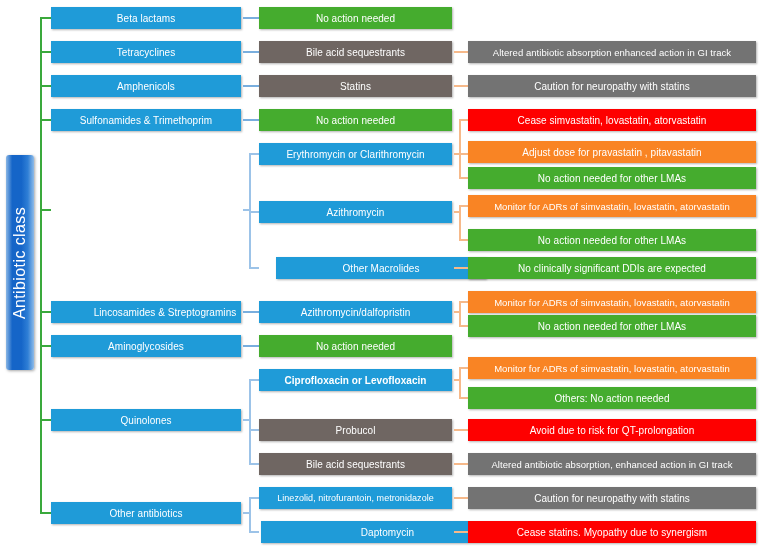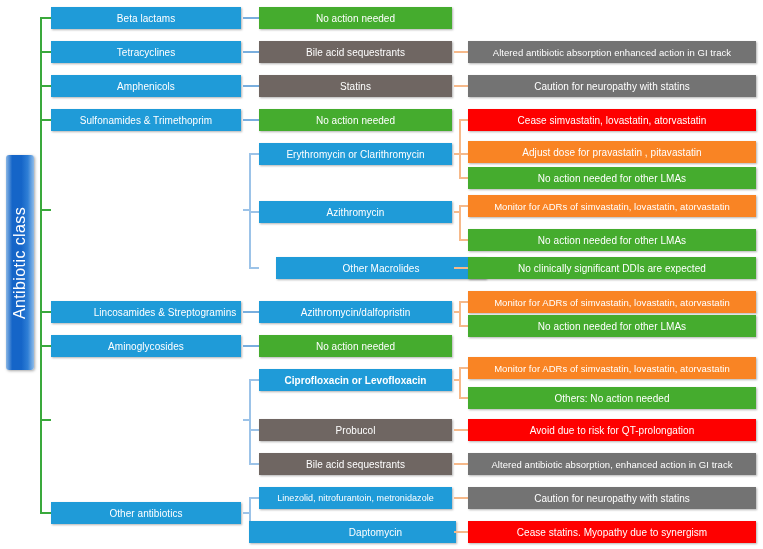--- a/index.html
+++ b/index.html
@@ -104,20 +104,23 @@
   </div>
   <div class="box c-blue" style="left:51px; top:109px; width:190px; height:22px;">
     <span>Sulfonamides &amp; Trimethoprim</span>
   </div>
   <div class="box c-blue" style="left:51px; top:301px; width:190px; height:22px;padding-left:40px;">
     <span>Lincosamides &amp; Streptogramins</span>
   </div>
   <div class="box c-blue" style="left:51px; top:335px; width:190px; height:22px;">
     <span>Aminoglycosides</span>
   </div>
+  <div class="box c-blue" style="left:51px; top:409px; width:190px; height:22px;">
+    <span>Quinolones</span>
+  </div>
   <div class="box c-blue" style="left:51px; top:502px; width:190px; height:22px;">
     <span>Other antibiotics</span>
   </div>
 
   <div class="ln ln-bluemid" style="left:243px; top:17px; width:16px; height:2px;"></div>
   <div class="ln ln-bluemid" style="left:243px; top:51px; width:16px; height:2px;"></div>
   <div class="ln ln-bluemid" style="left:243px; top:85px; width:16px; height:2px;"></div>
   <div class="ln ln-bluemid" style="left:243px; top:119px; width:16px; height:2px;"></div>
   <div class="ln ln-bluemid" style="left:243px; top:311px; width:16px; height:2px;"></div>
   <div class="ln ln-bluemid" style="left:243px; top:345px; width:16px; height:2px;"></div>
@@ -171,21 +174,21 @@
   </div>
   <div class="box c-gray" style="left:259px; top:419px; width:193px; height:22px;">
     <span>Probucol</span>
   </div>
   <div class="box c-gray" style="left:259px; top:453px; width:193px; height:22px;">
     <span>Bile acid sequestrants</span>
   </div>
   <div class="box c-blue" style="left:259px; top:487px; width:193px; height:22px; font-size:9px;">
     <span>Linezolid, nitrofurantoin, metronidazole</span>
   </div>
-  <div class="box c-blue" style="left:249px; top:521px; width:207px; height:22px;padding-left:48px;">
+  <div class="box c-blue" style="left:261px; top:521px; width:207px; height:22px;padding-left:48px;">
     <span>Daptomycin</span>
   </div>
 
   <div class="ln ln-orange" style="left:454px; top:51px; width:14px; height:2px;"></div>
   <div class="ln ln-orange" style="left:454px; top:85px; width:14px; height:2px;"></div>
 
   <div class="ln ln-orange" style="left:454px; top:153px; width:7px; height:2px;"></div>
   <div class="ln ln-orange" style="left:459px; top:119px; width:2px; height:60px;"></div>
   <div class="ln ln-orange" style="left:459px; top:119px; width:9px; height:2px;"></div>
   <div class="ln ln-orange" style="left:459px; top:153px; width:9px; height:2px;"></div>

